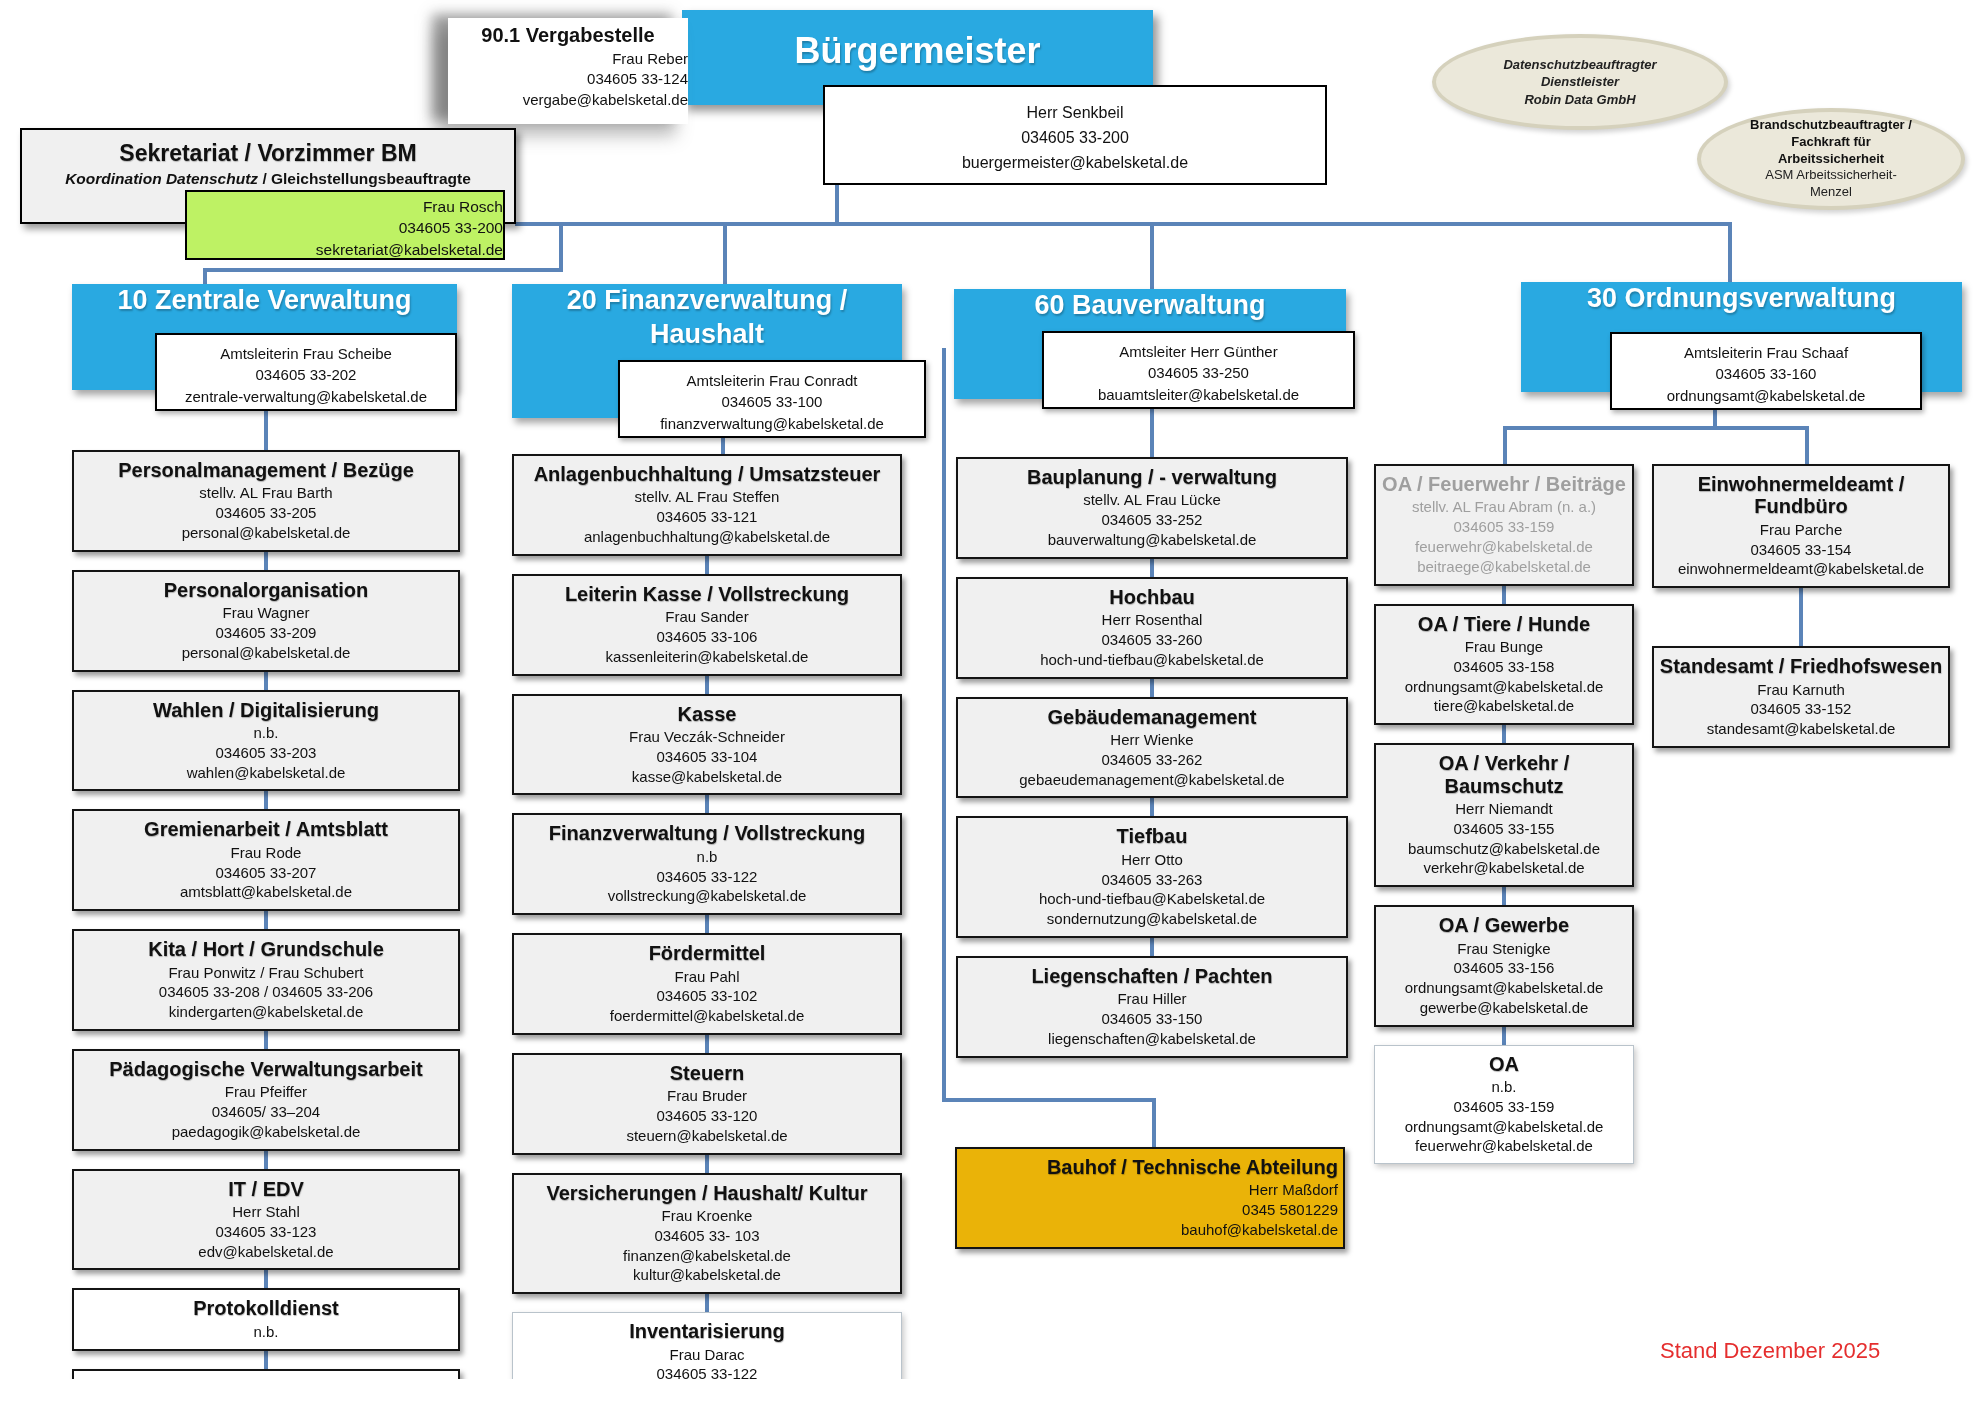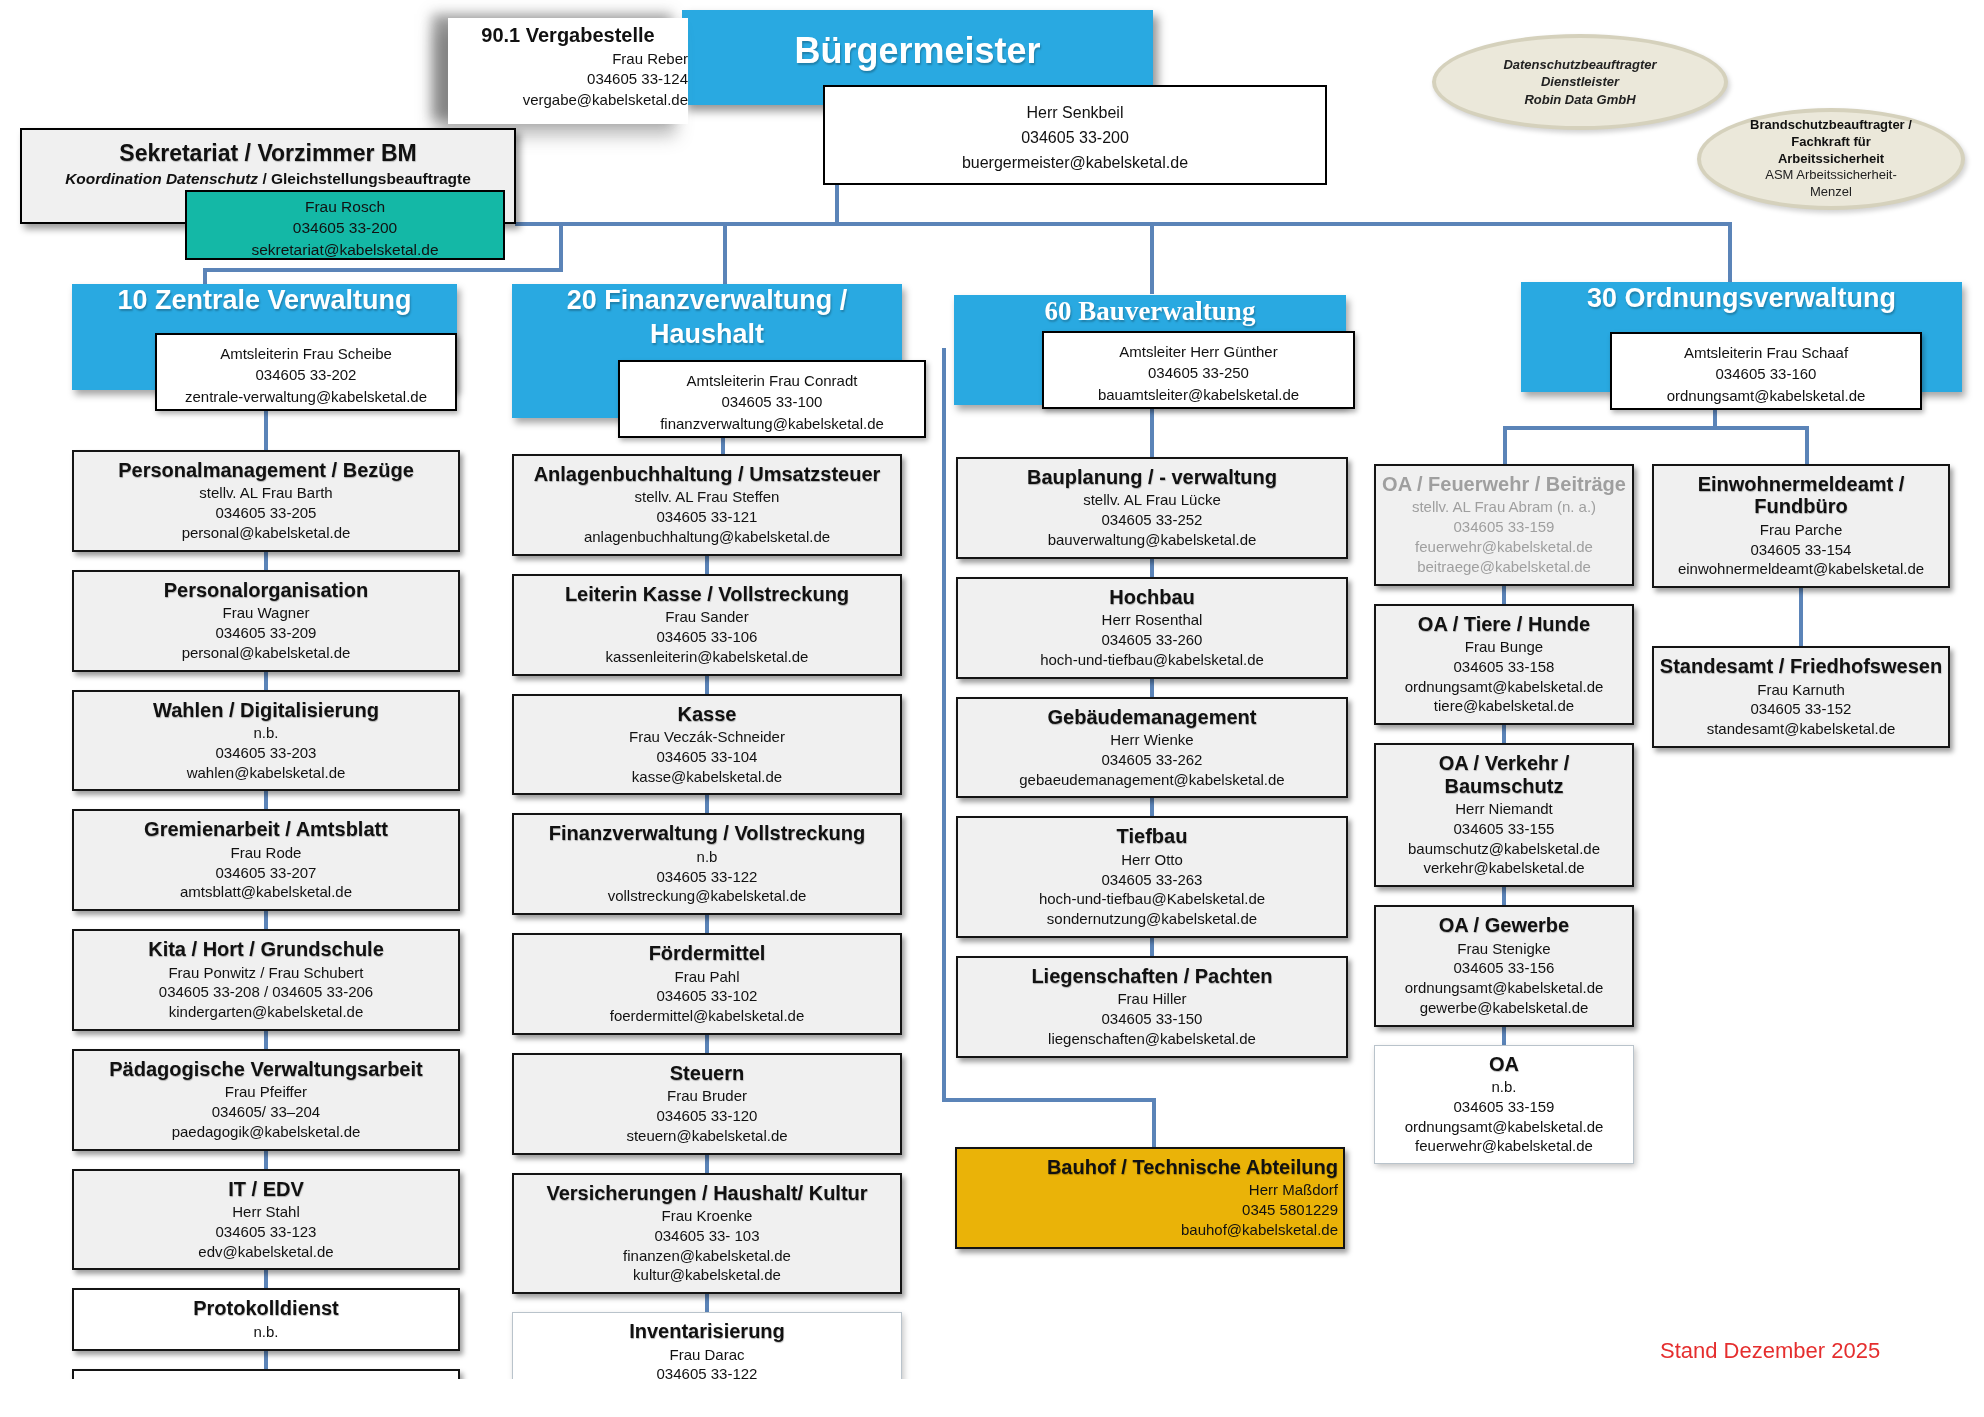--- a/index.html
+++ b/index.html
@@ -44,21 +44,21 @@
                  box-shadow:-16px -4px 12px rgba(80,80,80,.55), -12px 12px 16px rgba(90,90,90,.38);}
   #vergabestelle .t{font-weight:bold;font-size:20px;margin-bottom:2px;}
   #vergabestelle .l{font-size:15px;line-height:1.35;text-align:right;}
 
   #sekretariat{position:absolute;background:#f0f0f0;border:2px solid #000;text-align:center;
                box-sizing:border-box;padding-top:10px;z-index:3;color:#111;
                box-shadow:4px 5px 7px rgba(0,0,0,.4);}
   #sekretariat .t{font-weight:bold;font-size:23px;text-shadow:0.5px 1px 1px rgba(0,0,0,.25);}
   #sekretariat .s{font-weight:bold;font-size:15.5px;margin-top:3px;}
   #sekretariat .s .it{font-style:italic;}
-  #sekretariat-detail{position:absolute;background:#14b8a6;border:2px solid #000;text-align:center;
+  #sekretariat-detail{position:absolute;background:#bef264;border:2px solid #000;text-align:right;
                       font-size:15.5px;line-height:1.38;padding-top:4px;box-sizing:border-box;
                       z-index:4;color:#111;}
 
   .ellipse{position:absolute;border-radius:50%;background:#ebe8da;border:4px solid #d5d1bc;
            display:flex;flex-direction:column;justify-content:center;text-align:center;
            box-sizing:border-box;z-index:2;box-shadow:2px 3px 5px rgba(0,0,0,.18);}
   .ellipse .b{font-weight:bold;font-style:italic;font-size:13px;line-height:1.35;color:#222;}
   .ellipse .bu{font-weight:bold;font-size:13px;line-height:1.3;color:#111;}
   .ellipse .r{font-size:13px;line-height:1.3;color:#222;}
 
@@ -129,21 +129,21 @@
   <div class="ellipse" style="left:1697px;top:108px;width:268px;height:102px;">
     <div class="bu">Brandschutzbeauftragter /</div>
     <div class="bu">Fachkraft für</div>
     <div class="bu">Arbeitssicherheit</div>
     <div class="r">ASM Arbeitssicherheit-</div>
     <div class="r">Menzel</div>
   </div>
 
   <div class="colhead" style="left:72px;top:284px;width:385px;height:106px;">10 Zentrale Verwaltung</div>
   <div class="colhead" style="left:512px;top:284px;width:390px;height:134px;">20 Finanzverwaltung / Haushalt</div>
-  <div class="colhead" style="left:954px;top:295px;width:392px;height:110px;font-family:Liberation Serif, serif;">60 Bauverwaltung</div>
+  <div class="colhead" style="left:954px;top:289px;width:392px;height:110px;">60 Bauverwaltung</div>
   <div class="colhead" style="left:1521px;top:282px;width:441px;height:110px;">30 Ordnungsverwaltung</div>
 
   <div class="leader" style="left:155px;top:333px;width:302px;height:78px;">
     <div>Amtsleiterin Frau Scheibe</div>
     <div>034605 33-202</div>
     <div>zentrale-verwaltung@kabelsketal.de</div>
   </div>
   <div class="leader" style="left:618px;top:360px;width:308px;height:78px;">
     <div>Amtsleiterin Frau Conradt</div>
     <div>034605 33-100</div>

